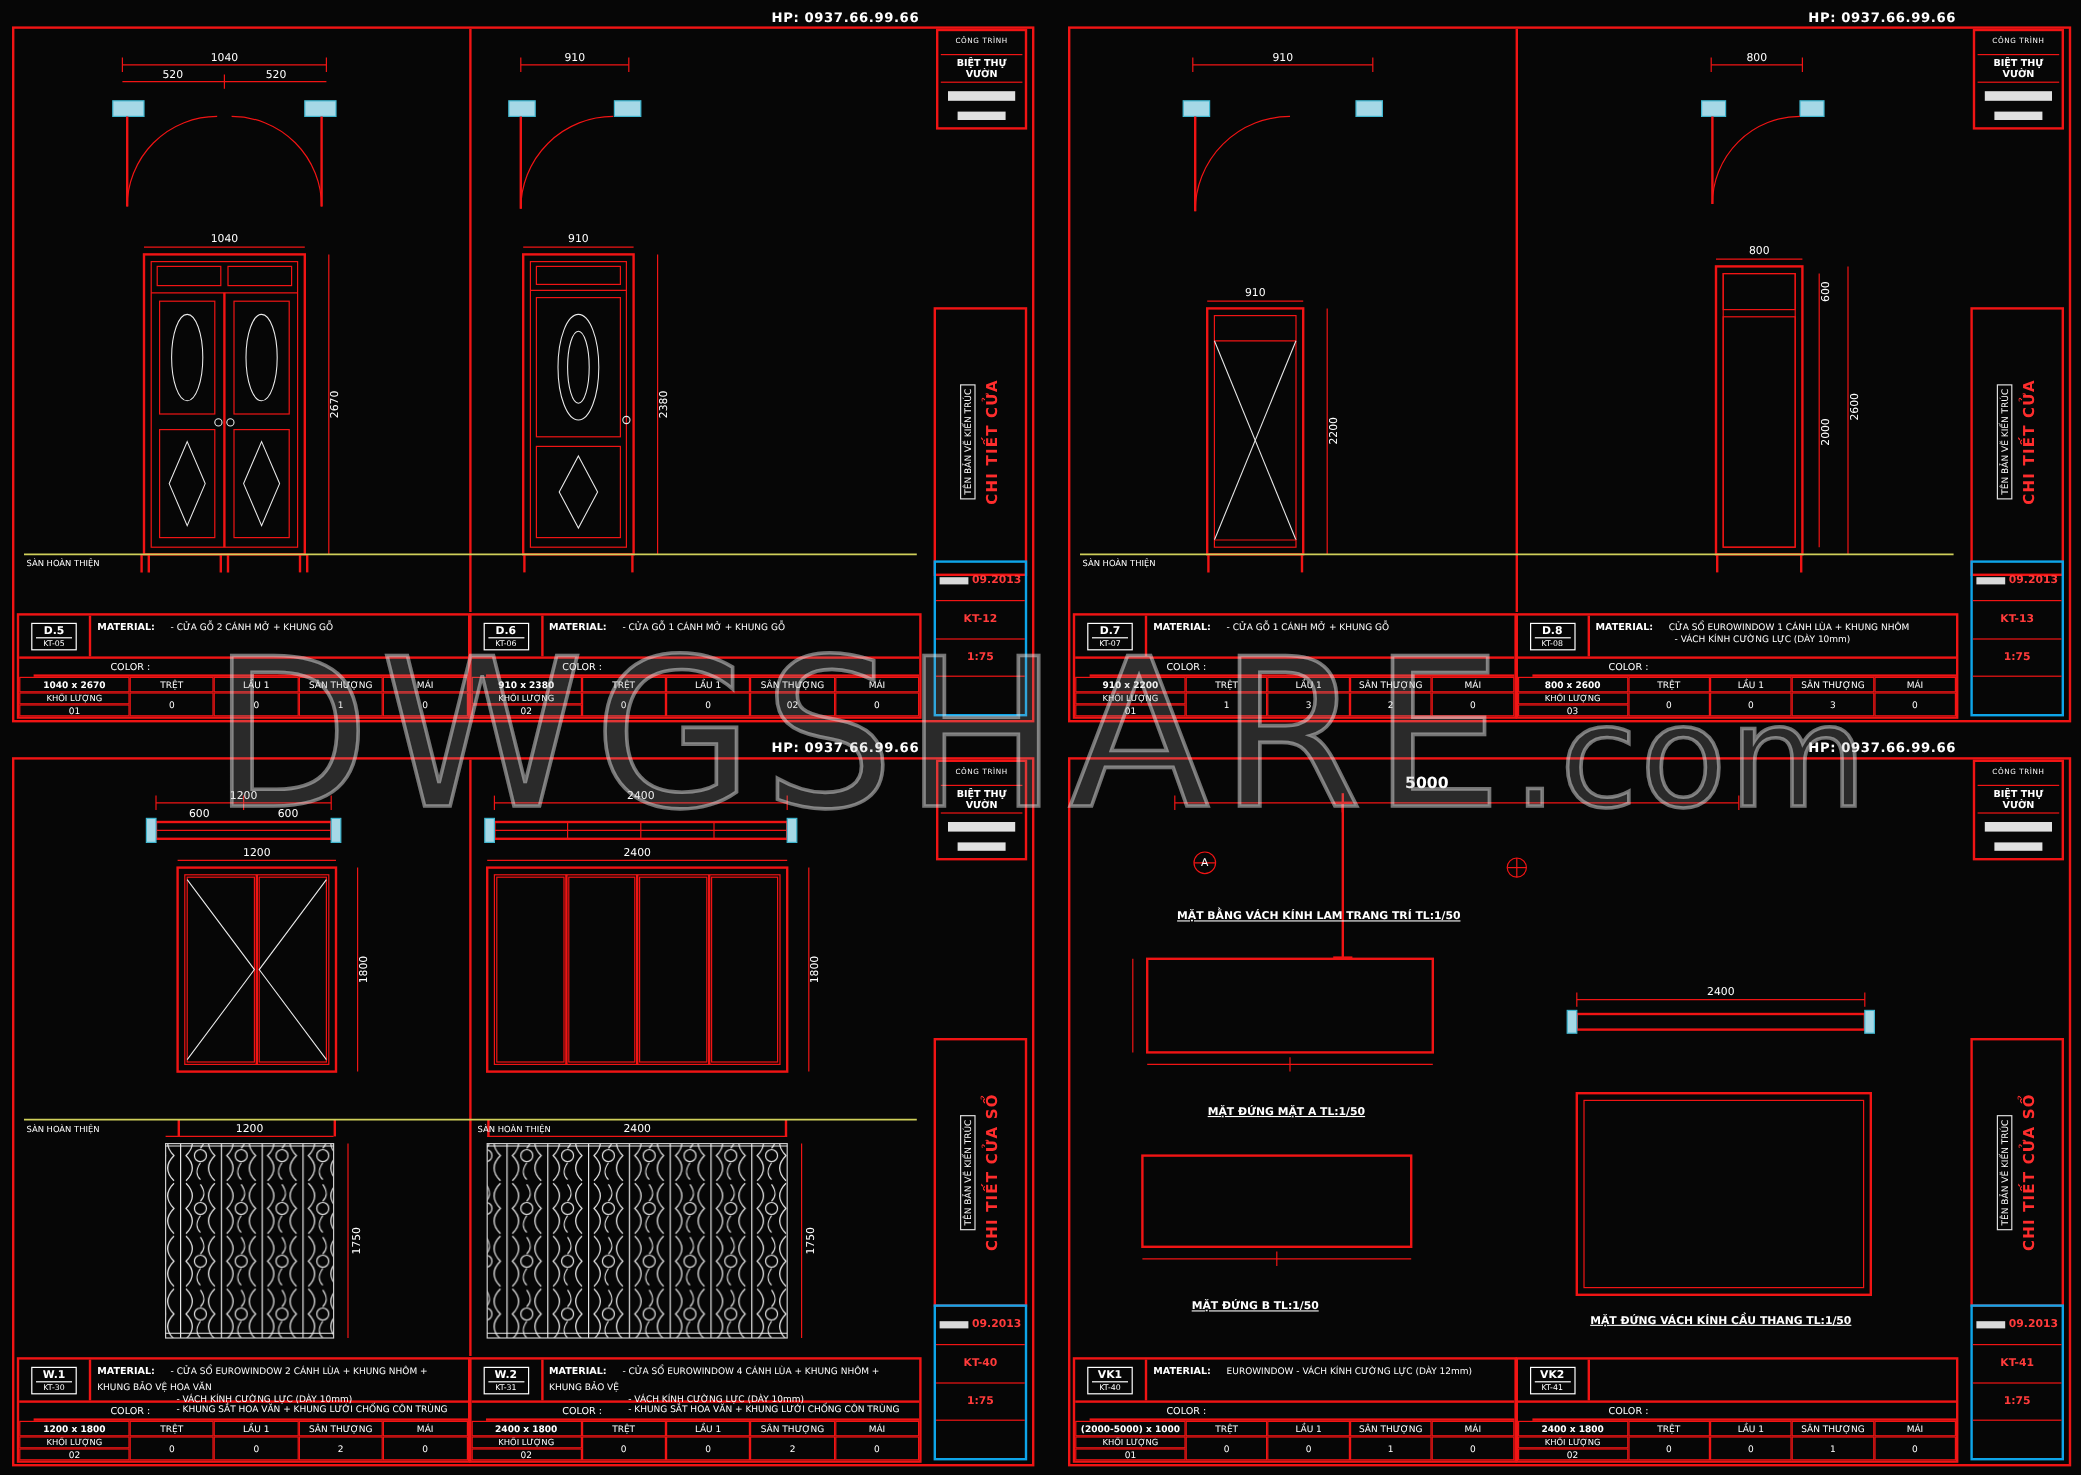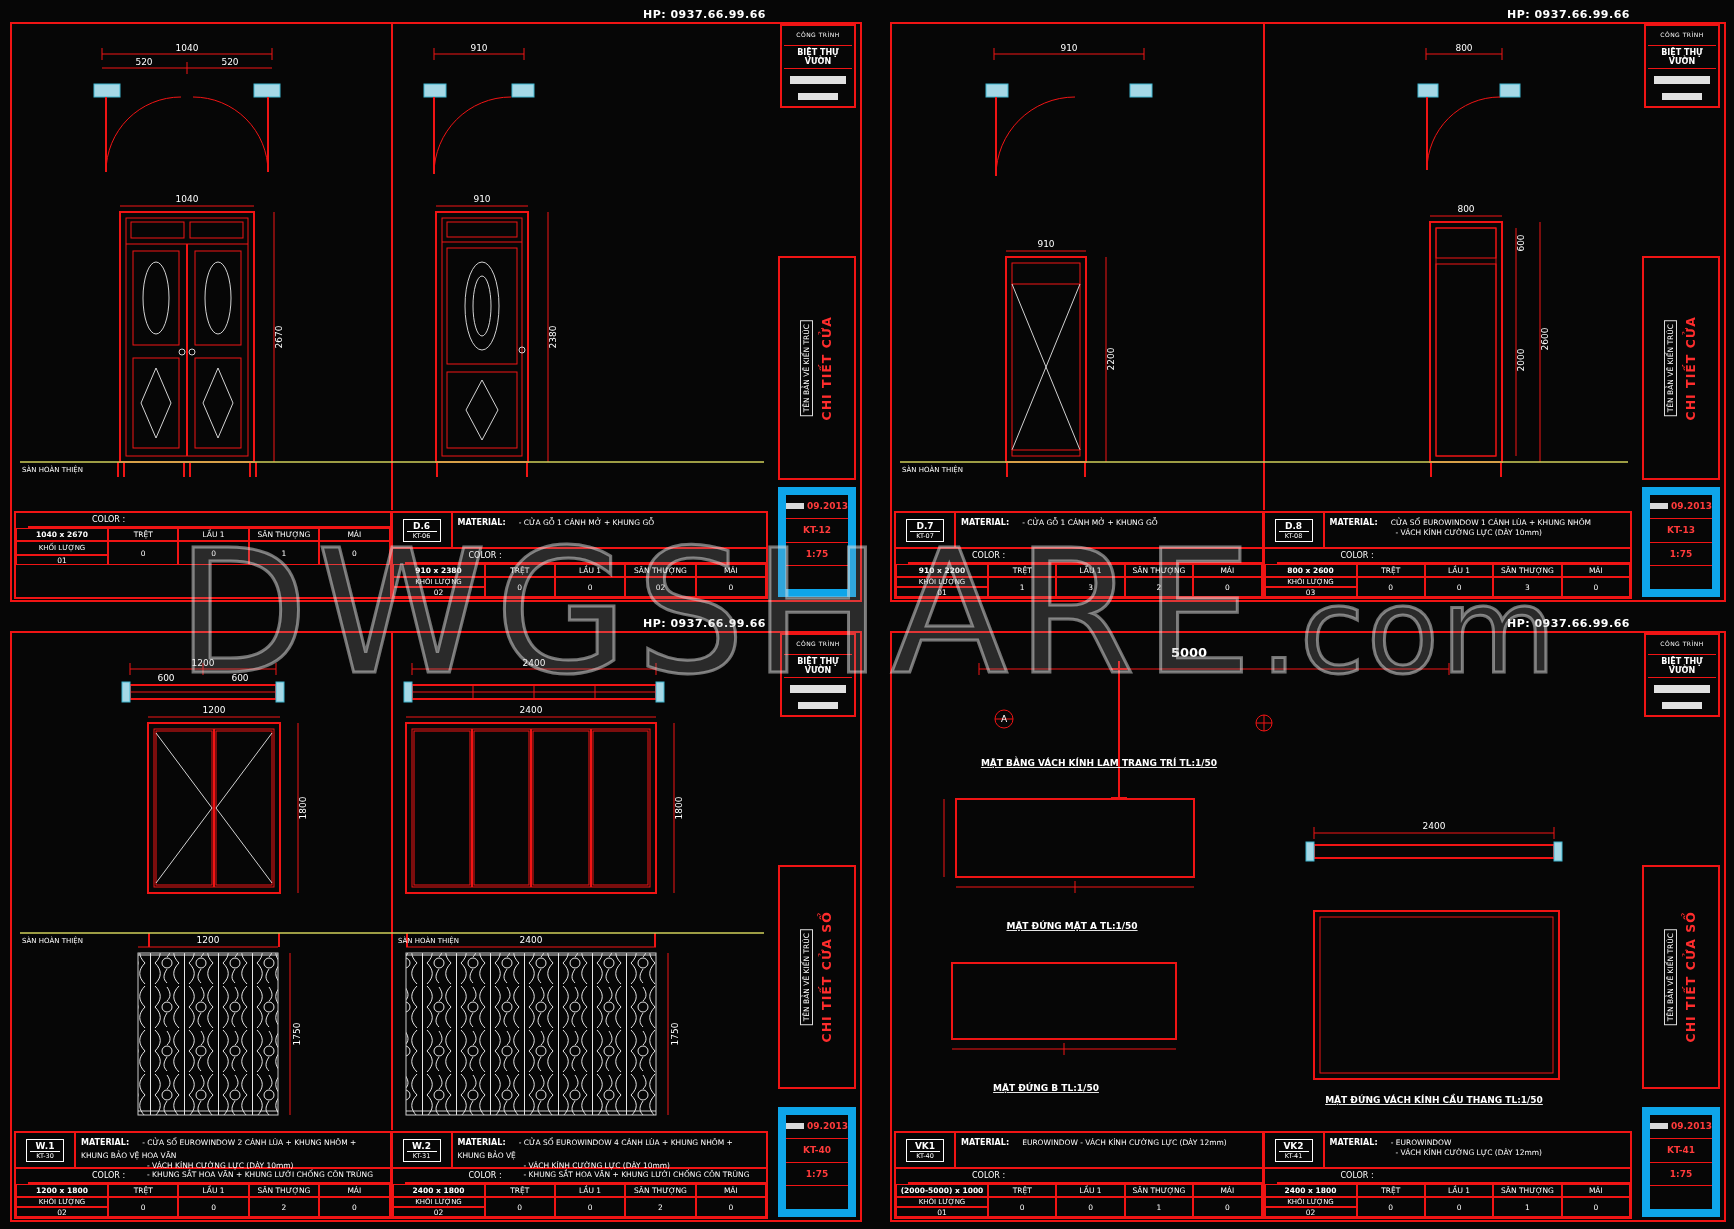--- a/index.html
+++ b/index.html
@@ -46,21 +46,21 @@
   .titlecol{position:absolute;right:4px;top:14px;bottom:3px;width:88px;}
   .infobox{position:absolute;right:2px;top:2px;width:76px;height:84px;border:2px solid #f01414;display:flex;flex-direction:column;justify-content:space-around;padding:2px;box-sizing:border-box;}
   .ib1{color:#fff;font-size:6px;text-align:center;letter-spacing:.5px;}
   .ib2{color:#fff;font-size:8px;font-weight:bold;text-align:center;border-top:1px solid #f01414;border-bottom:1px solid #f01414;padding:2px 0;}
   .ibar{background:#e0e0e0;height:8px;margin:1px 6px;}
   .ibar.short{margin:1px 14px;height:7px;}
   .namebox{position:absolute;right:2px;top:234px;width:78px;height:224px;border:2px solid #f01414;display:flex;align-items:center;justify-content:center;gap:6px;box-sizing:border-box;}
   .vt{writing-mode:vertical-rl;transform:rotate(180deg);text-align:center;}
   .vt.white{font-size:7.5px;color:#fff;border:1px solid #ddd;padding:3px 1px;}
   .vt.red{font-size:12.5px;font-weight:bold;color:#ff2d2d;letter-spacing:1px;}
-  .rowsbox{position:absolute;right:2px;bottom:2px;width:78px;height:110px;border:8px solid #0ea5e9;display:flex;flex-direction:column;box-sizing:border-box;text-align:right;}
+  .rowsbox{position:absolute;right:2px;bottom:2px;width:78px;height:130px;border:2px solid #0ea5e9;display:flex;flex-direction:column;box-sizing:border-box;text-align:right;}
   .rrow{flex:1;display:flex;align-items:center;justify-content:center;gap:3px;border-top:1px solid #f01414;}
   .rrow:first-child{border-top:none;}
   .rbar{background:#d9d9d9;width:24px;height:6px;}
   .rval{color:#ff3b3b;font-weight:bold;font-size:9px;}
   
   .wm{position:absolute;left:50%;top:612px;transform:translate(-50%,-50%);z-index:60;pointer-events:none;
       font-weight:normal;font-size:172px;letter-spacing:8px;white-space:nowrap;
       color:rgba(175,175,175,0.22);-webkit-text-stroke:3px rgba(225,225,225,0.5);}
   .wm .suf{font-size:118px;letter-spacing:2px;}
 </style>
@@ -164,20 +164,34 @@
         <line class="r2" x1="513" y1="438" x2="513" y2="453"></line>
     </g>
     <text class="dim" x="468" y="178">910</text>
     <text class="dim" x="542" y="313" transform="rotate(-90 542 313)">2380</text>
     <line class="fl" x1="6" y1="438" x2="750" y2="438"></line>
     <text class="flbl" x="8" y="448">SÀN HOÀN THIỆN</text>
   </svg>
 
   <div class="mstrip">
     <div class="mblock">
+      <div class="mtop">
+        <div class="msymwrap">
+            <div class="msym">
+          <div class="ms-a">D.5</div>
+          <div class="ms-b">KT-05</div>
+        </div>
+          </div>
+        <div class="mtxt">
+            <div class="mrow">
+          <span class="mlabel">MATERIAL:</span>
+          <span class="mline">- CỬA GỖ 2 CÁNH MỞ + KHUNG GỖ</span>
+        </div>
+          </div>
+      </div>
       <div class="mcolor">COLOR :</div>
       <div class="mtable">
         <div class="c size">1040 x 2670</div>
         <div class="c h0">TRỆT</div>
         <div class="c h1">LẦU 1</div>
         <div class="c h2">SÂN THƯỢNG</div>
         <div class="c h3">MÁI</div>
         <div class="c kl">KHỐI LƯỢNG</div>
         <div class="c no">01</div>
         <div class="c v0">0</div>
@@ -659,27 +673,20 @@
       </div>
     </div>
     <div class="mblock">
       <div class="mtop">
         <div class="msymwrap">
             <div class="msym">
           <div class="ms-a">VK2</div>
           <div class="ms-b">KT-41</div>
         </div>
           </div>
-        <div class="mtxt">
-          <div class="mrow">
-            <span class="mlabel">MATERIAL:</span>
-            <span class="mline">- EUROWINDOW</span>
-          </div>
-          <div class="mline2">- VÁCH KÍNH CƯỜNG LỰC (DÀY 12mm)</div>
-        </div>
       </div>
       <div class="mcolor">COLOR :</div>
       <div class="mtable">
         <div class="c size">2400 x 1800</div>
         <div class="c h0">TRỆT</div>
         <div class="c h1">LẦU 1</div>
         <div class="c h2">SÂN THƯỢNG</div>
         <div class="c h3">MÁI</div>
         <div class="c kl">KHỐI LƯỢNG</div>
         <div class="c no">02</div>

